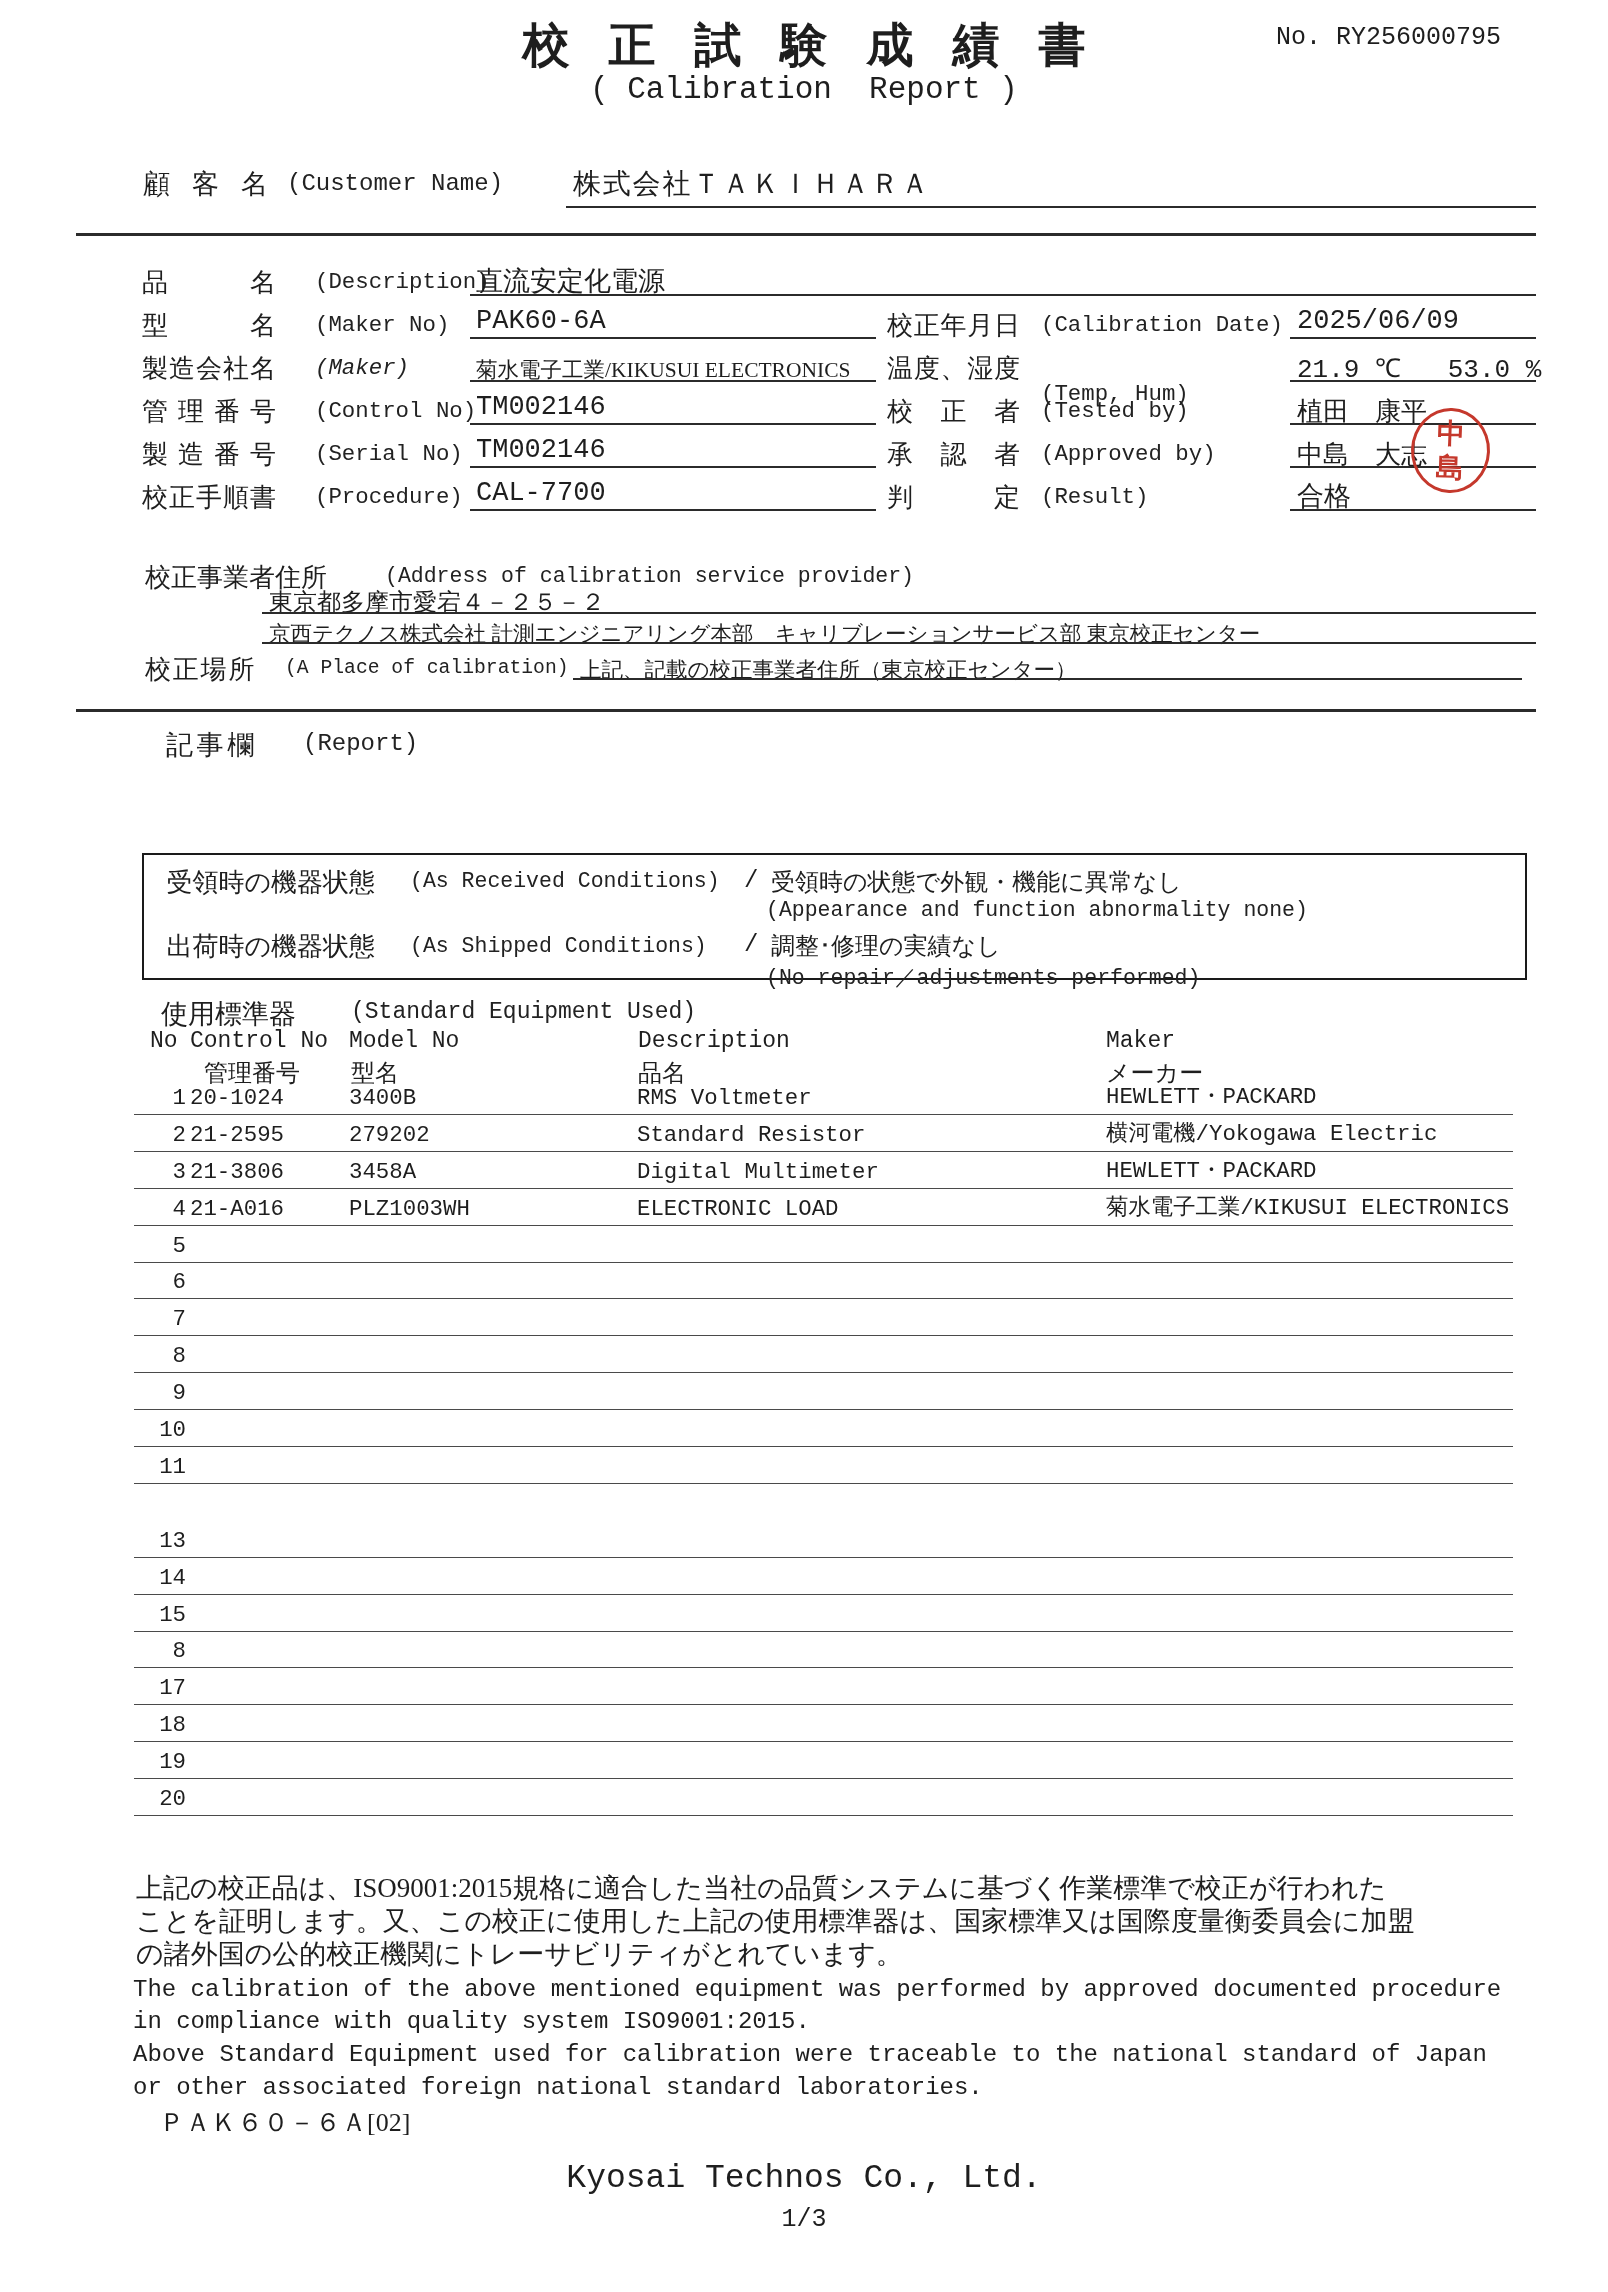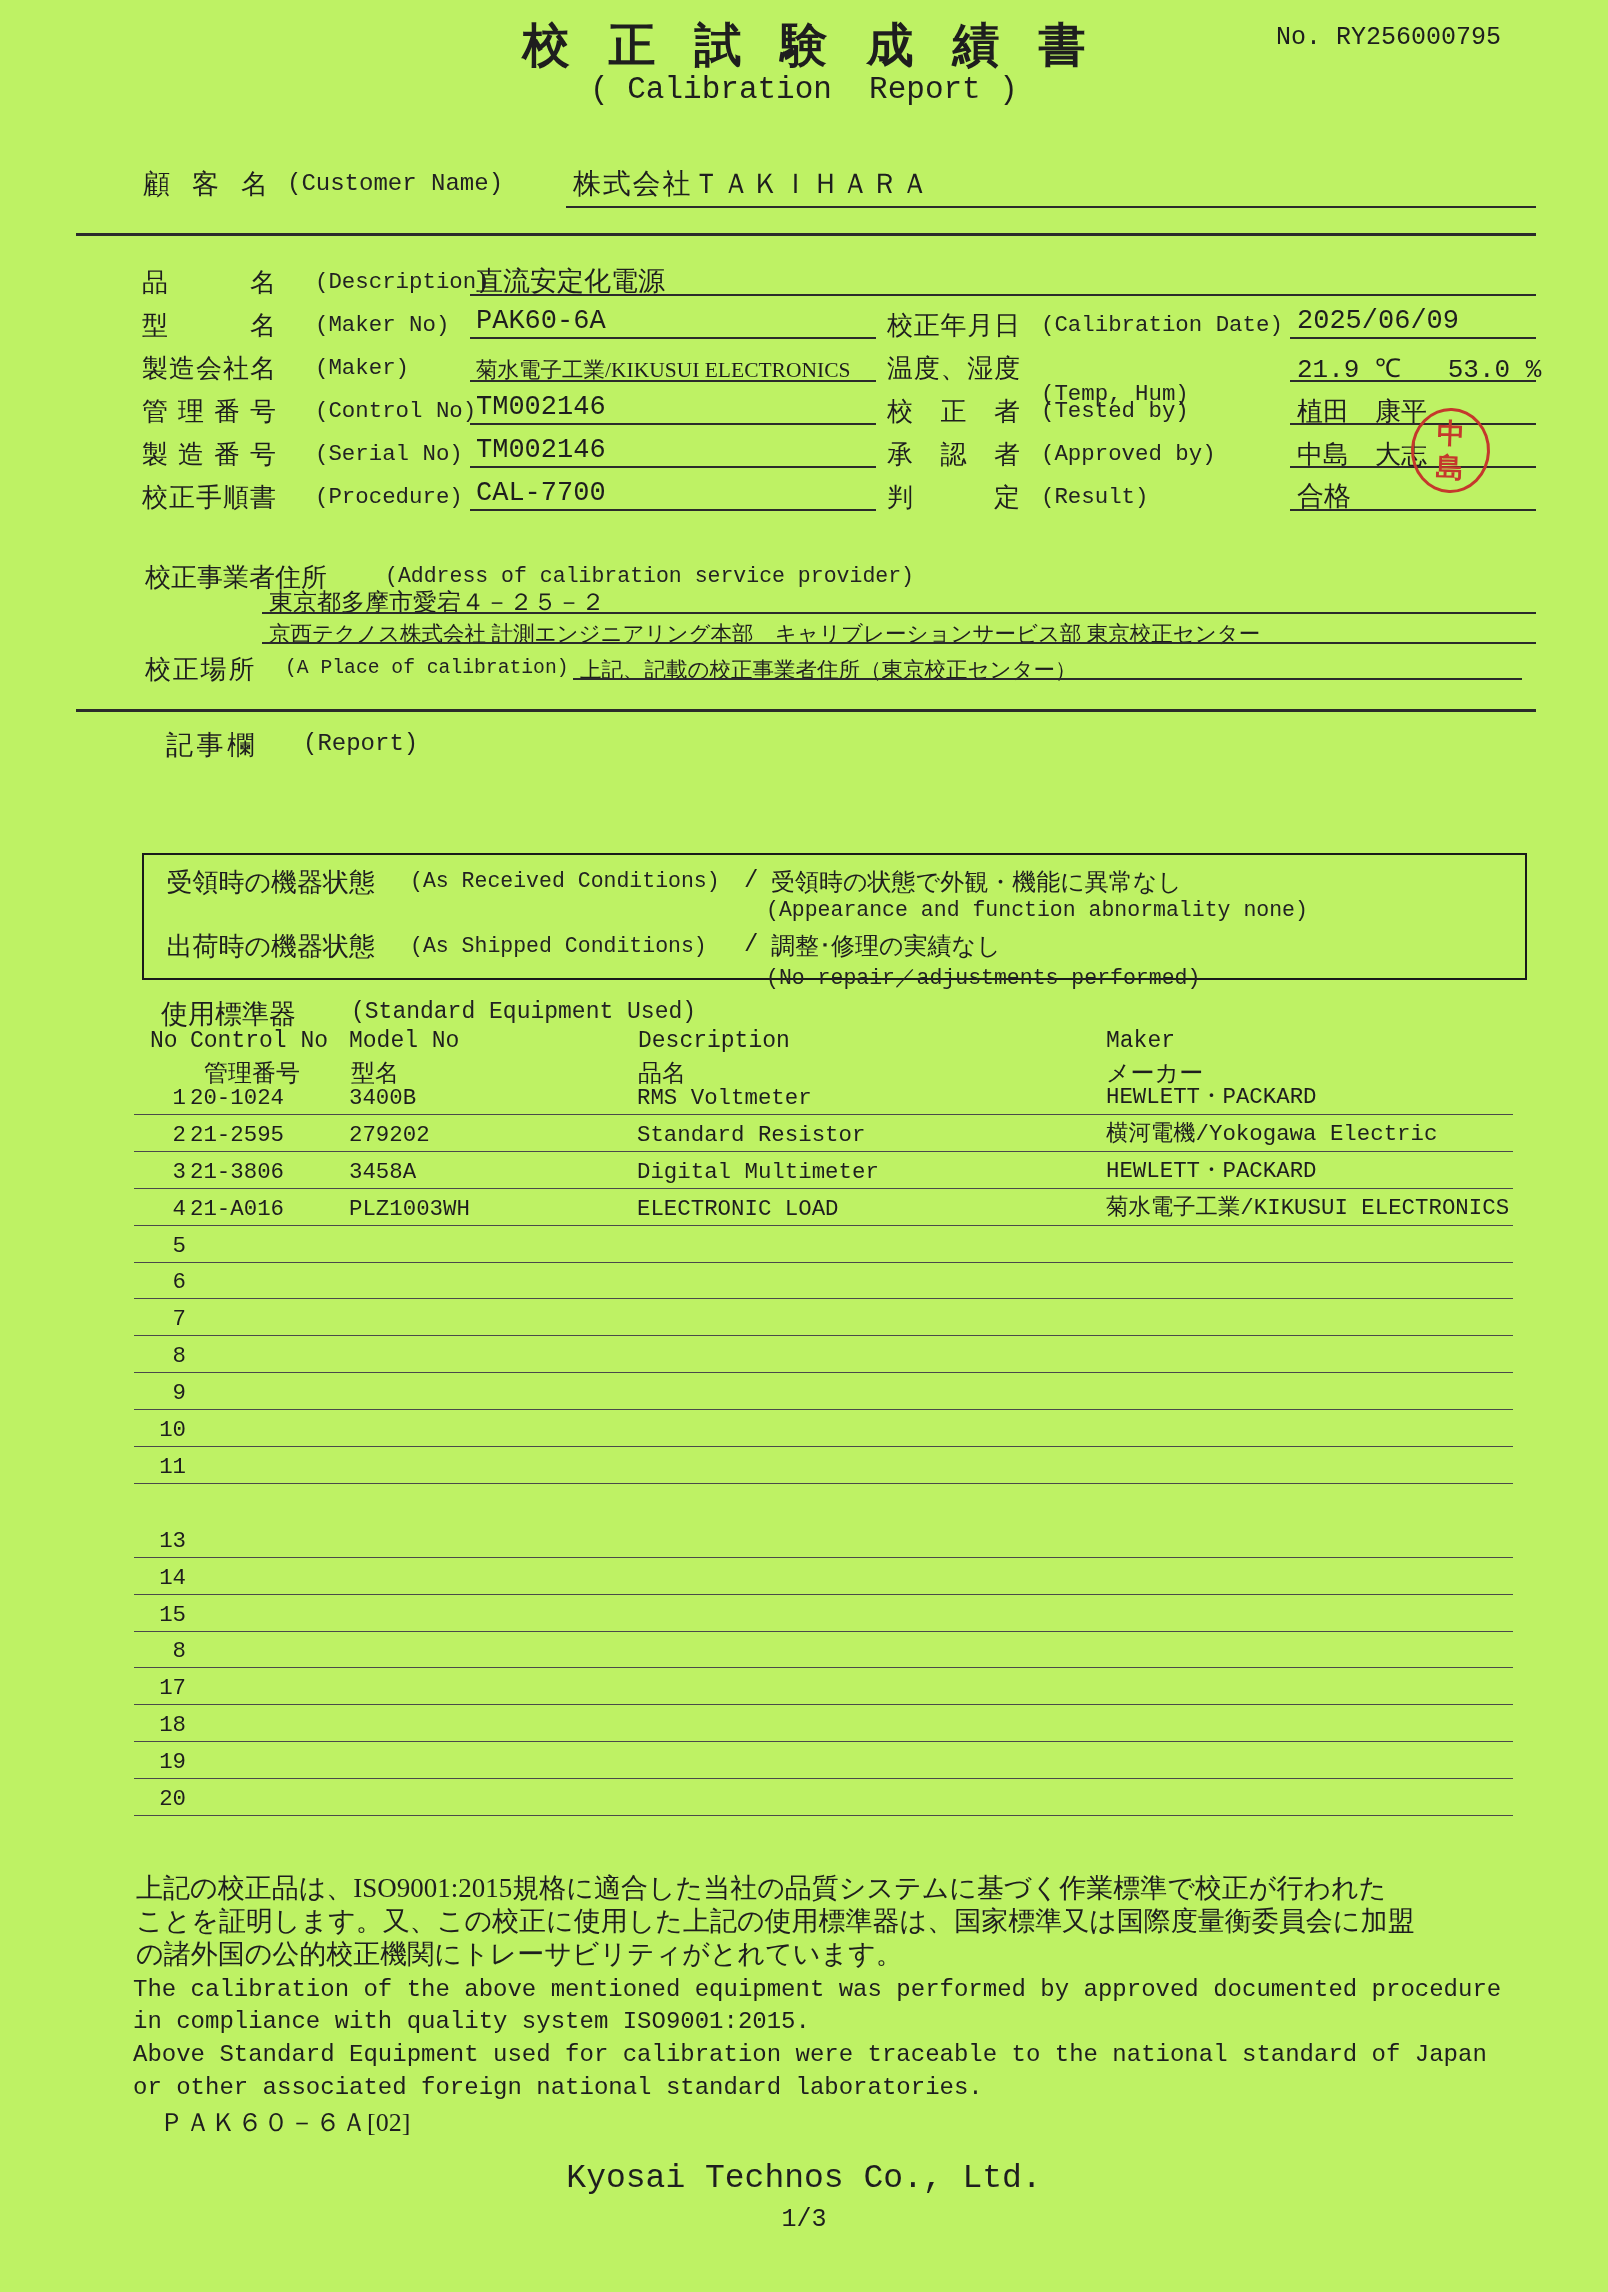--- a/index.html
+++ b/index.html
@@ -1,18 +1,18 @@
 <!DOCTYPE html>
 <html style="font-size:14.3px"><head>
 <meta charset="utf-8">
 <style>
   html,body{margin:0;padding:0;background:#e8e8e6;}
   .page{
     position:relative;width:1608px;height:2293px;margin:0 auto;
-    background:#bef264;color:#1e1e1e;overflow:hidden;
+    background:#ffffff;color:#1e1e1e;overflow:hidden;
     font-family:"Liberation Serif","DejaVu Serif",serif;
   }
   .abs{position:absolute;white-space:pre;}
   .jp{font-family:"Liberation Serif","DejaVu Serif",serif;}
   .mono{font-family:"Liberation Mono","DejaVu Sans Mono",monospace;}
   .rule{position:absolute;background:#2b2b2b;height:2.2px;}
   .rule.thick{height:3.1px;}
   .jlabel{display:block;text-align:justify;text-align-last:justify;}
   .title-jp{top:14.3px;left:0;width:100%;text-align:center;font-size:47px;font-weight:600;letter-spacing:39px;padding-left:39px;box-sizing:border-box;}
   .title-en{top:72px;left:0;width:100%;text-align:center;font-size:31px;}
@@ -58,21 +58,21 @@
   <div class="abs mono elabel" style="top:269px;left:315px;">(Description)</div>
   <div class="abs jp val" style="top:263px;left:476px;">直流安定化電源</div>
   <div class="rule" style="top:294px;left:470px;width:1066px;"></div>
 
   <div class="abs jp flabel jlabel" style="top:308px;left:142px;width:134px;">型名</div>
   <div class="abs mono elabel" style="top:312px;left:315px;">(Maker No)</div>
   <div class="abs mono val" style="top:306px;left:476px;">PAK60-6A</div>
   <div class="rule" style="top:337px;left:470px;width:406px;"></div>
 
   <div class="abs jp flabel jlabel" style="top:351px;left:142px;width:134px;">製造会社名</div>
-  <div class="abs mono elabel" style="top:355px;left:315px;">(Maker)</div>
+  <div class="abs mono elabel" style="top:355px;left:315px;font-style:italic;">(Maker)</div>
   <div class="abs jp" style="top:355px;left:476px;font-size:21.5px;">菊水電子工業/KIKUSUI ELECTRONICS</div>
   <div class="rule" style="top:380px;left:470px;width:406px;"></div>
 
   <div class="abs jp flabel jlabel" style="top:394px;left:142px;width:134px;">管理番号</div>
   <div class="abs mono elabel" style="top:398px;left:315px;">(Control No)</div>
   <div class="abs mono val" style="top:392px;left:476px;">TM002146</div>
   <div class="rule" style="top:423px;left:470px;width:406px;"></div>
 
   <div class="abs jp flabel jlabel" style="top:437px;left:142px;width:134px;">製造番号</div>
   <div class="abs mono elabel" style="top:441px;left:315px;">(Serial No)</div>

